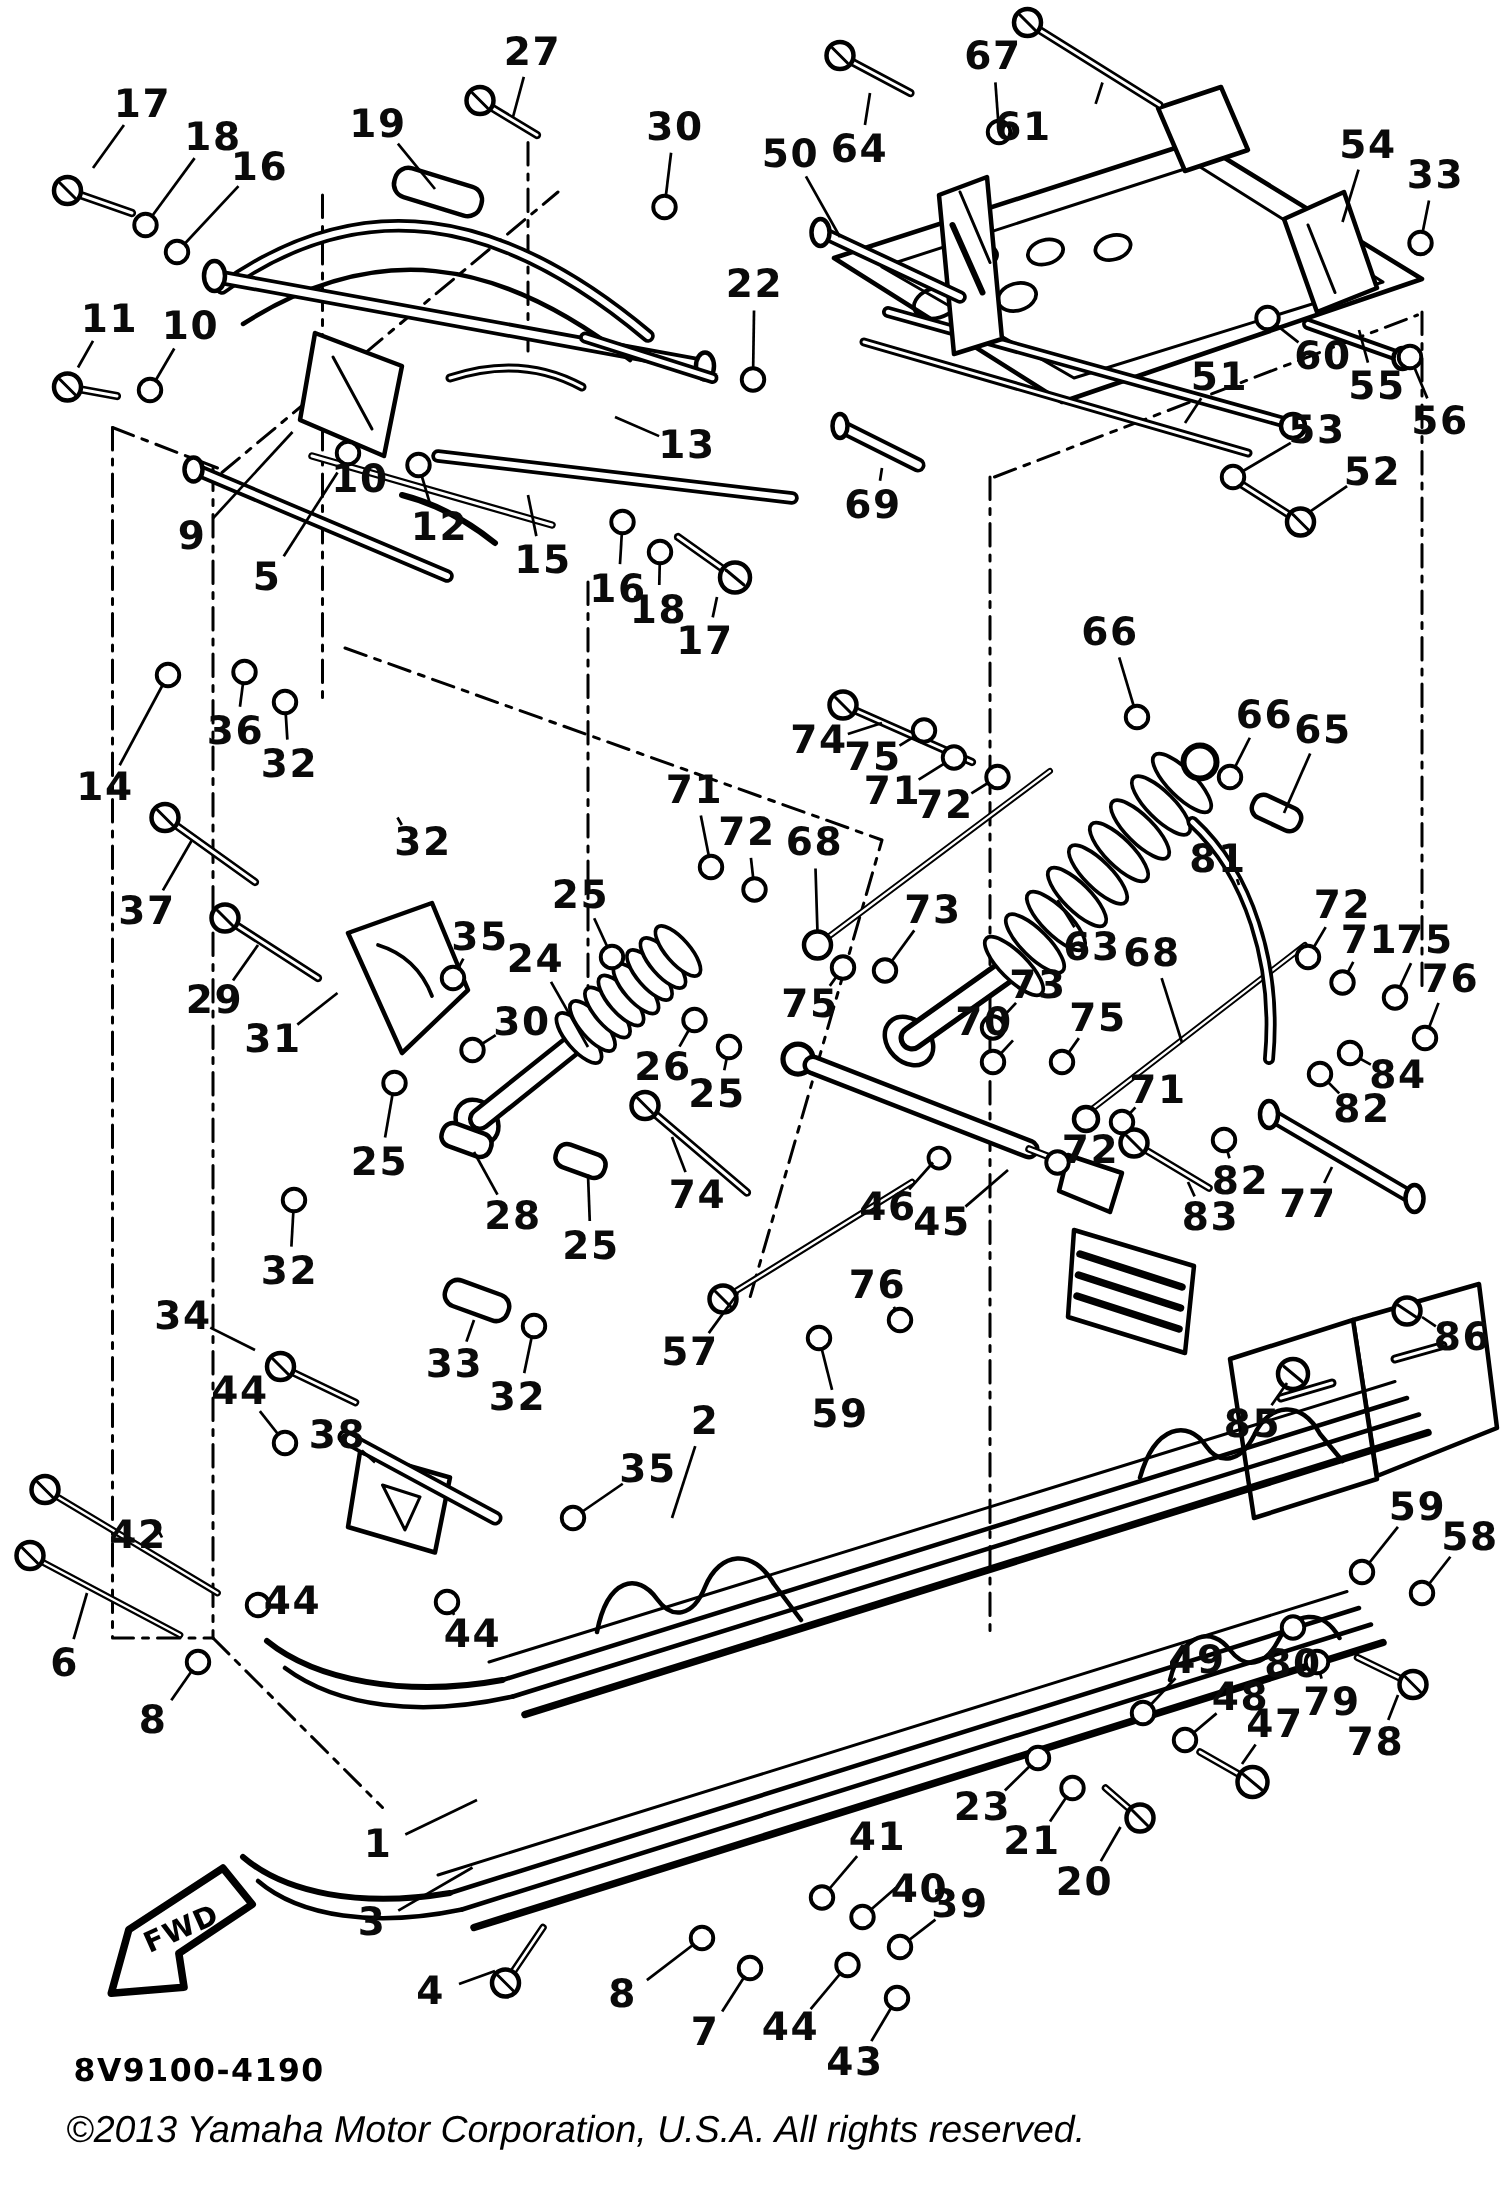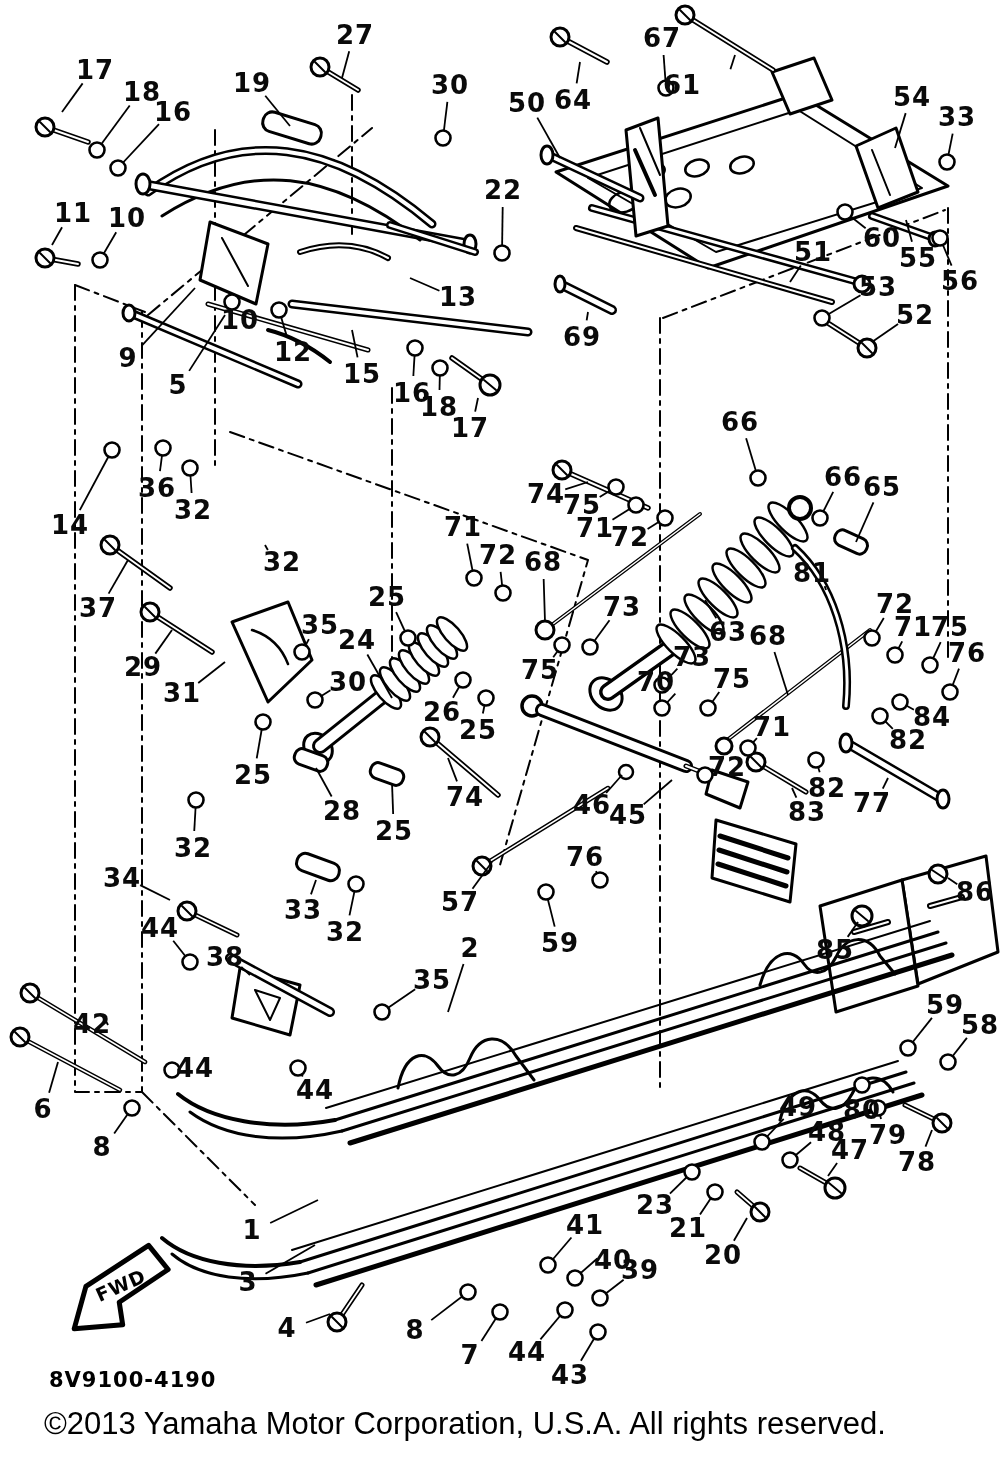--- a/index.html
+++ b/index.html
@@ -4,22 +4,22 @@
 <style>
   html,body{margin:0;padding:0;background:#ffffff;}
   .page{position:relative;width:1000px;height:1459px;background:#ffffff;overflow:hidden;
         font-family:"DejaVu Sans",sans-serif;color:#000;}
   #art,#leader-svg{position:absolute;left:0;top:0;}
   #leader-svg{pointer-events:none;}
   #callout-layer{position:absolute;left:0;top:0;width:100%;height:100%;}
   .callout{position:absolute;transform:translate(-50%,-50%);font-weight:700;font-size:26px;
            line-height:1;letter-spacing:1px;color:#0a0a0a;white-space:nowrap;}
   .part-code{position:absolute;left:49px;top:1368px;font-size:21px;font-weight:700;letter-spacing:1px;}
-  .copyright{position:absolute;left:44px;top:1406px;font-size:31px;
-             font-family:"Liberation Sans","DejaVu Sans",sans-serif;}
+  .copyright{position:absolute;left:44px;top:1406px;font-size:25px;
+             font-family:"Liberation Sans","DejaVu Sans",sans-serif;font-style:italic;}
 </style>
 </head>
 <body>
 
 <div class="page">
 
   <svg id="art" width="1000" height="1459" viewBox="0 0 1000 1459">
     <g stroke="#000" fill="none" stroke-linecap="round" stroke-linejoin="round">
 
       <g stroke-width="2" stroke-dasharray="15 6 4 6">

